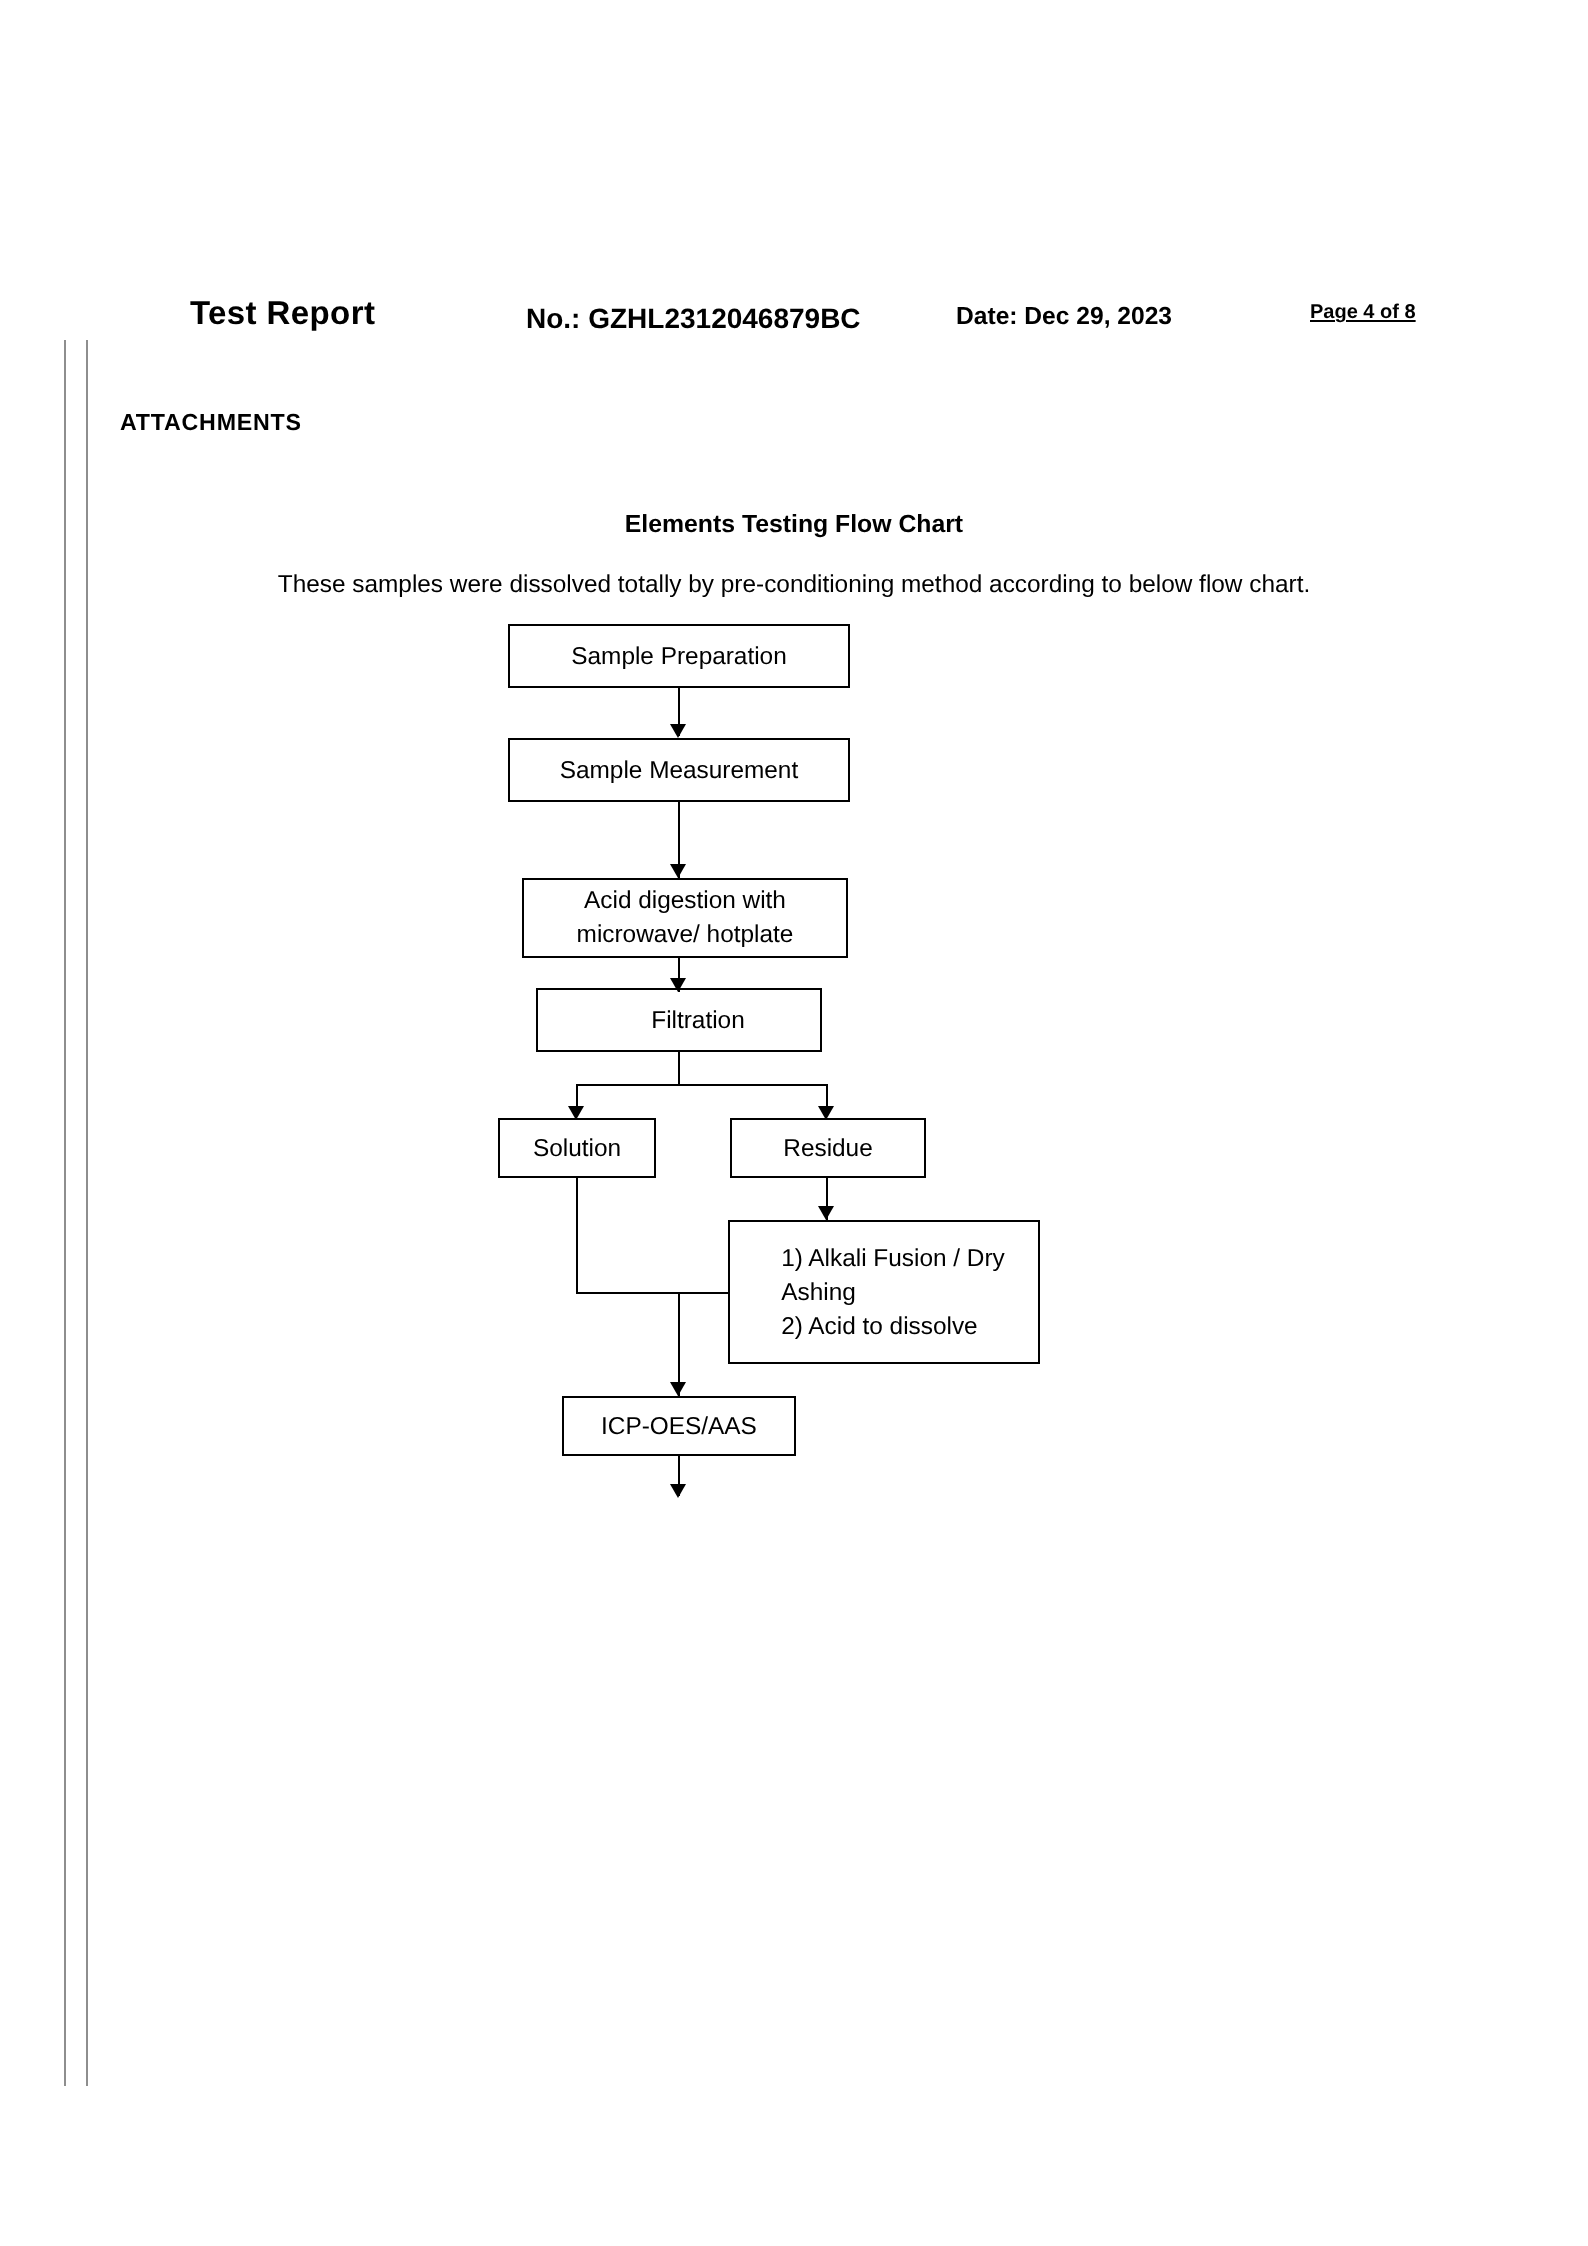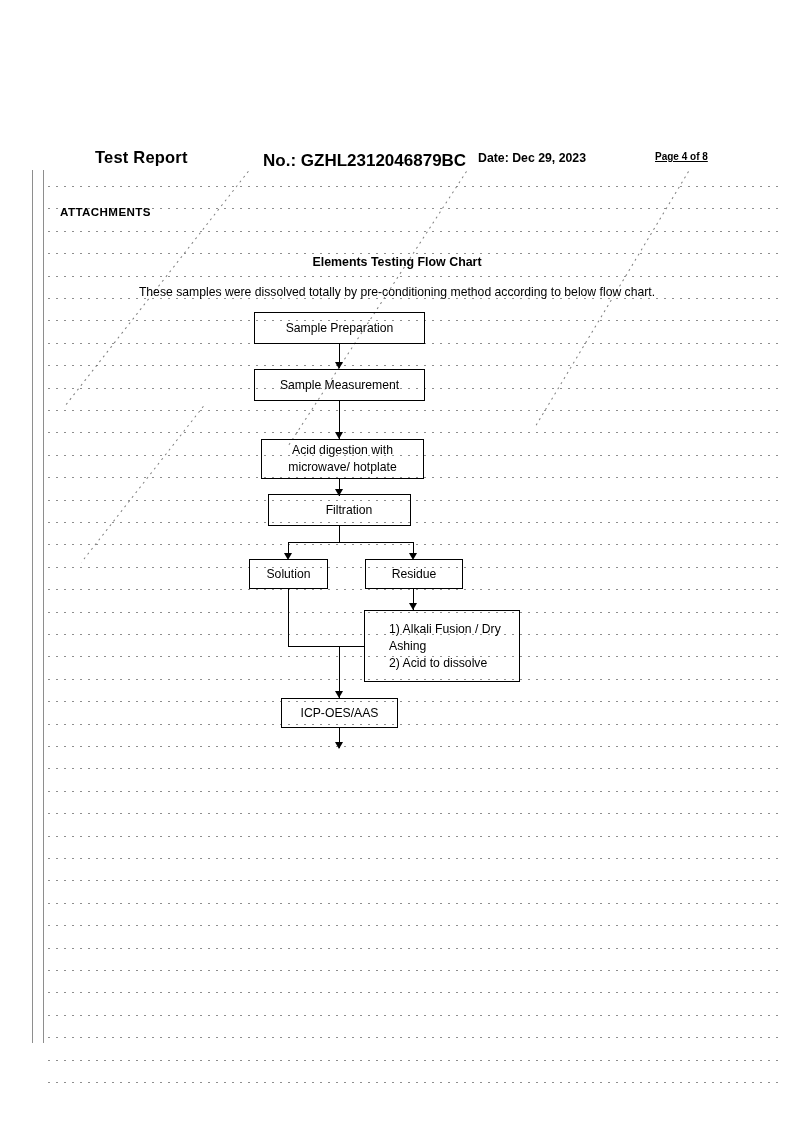--- a/index.html
+++ b/index.html
@@ -40,38 +40,38 @@
     -webkit-background-clip:text;background-clip:text;color:transparent;
     filter:contrast(1.6);
   }
   .logo-rule{position:absolute;left:0;top:69px;width:128px;height:2px;background:#000;}
   .logo-vrule{position:absolute;left:123px;top:18px;width:1px;height:55px;
     background-image:radial-gradient(#000 .7px,transparent .8px);background-size:1px 4px;}
 
   
   .hdr{position:absolute;top:148px;left:0;width:794px;height:22px;}
   .hdr-title{position:absolute;left:95px;top:0;font-size:16.5px;font-weight:bold;letter-spacing:.2px;}
-  .hdr-no{position:absolute;left:263px;top:3px;font-size:17px;font-weight:bold;}
+  .hdr-no{position:absolute;left:263px;top:3px;font-size:14px;font-weight:bold;}
   .hdr-date{position:absolute;left:478px;top:3px;font-size:12.3px;font-weight:bold;}
   .hdr-page{position:absolute;left:655px;top:3px;font-size:10px;font-weight:bold;text-decoration:underline;}
 
   .attachments{position:absolute;left:60px;top:205px;font-size:11.6px;font-weight:bold;letter-spacing:.4px;}
 
   .chart-title{position:absolute;left:0;top:255px;width:794px;text-align:center;
     font-size:12.4px;font-weight:bold;}
   .chart-intro{position:absolute;left:0;top:285px;width:794px;text-align:center;font-size:12.2px;}
 
   
   #flow{position:absolute;left:0;top:0;width:794px;height:1123px;}
   .node{
     position:absolute;border:1px solid #000;background:transparent;
     display:flex;align-items:center;justify-content:center;
     font-size:12.2px;line-height:17px;text-align:center;box-sizing:border-box;
   }
-  .node.left-align{justify-content:flex-start;text-align:left;padding-left:24px;}
+  .node.left-align{justify-content:center;text-align:left;padding-left:9px;}
   .node .nlines{white-space:pre-line;}
 
   .conn{position:absolute;background:#000;}
   .conn.v{width:1.2px;}
   .conn.h{height:1.2px;}
   .arrow{
     position:absolute;width:0;height:0;
     border-left:4.5px solid transparent;border-right:4.5px solid transparent;
     border-top:7px solid #000;
   }

